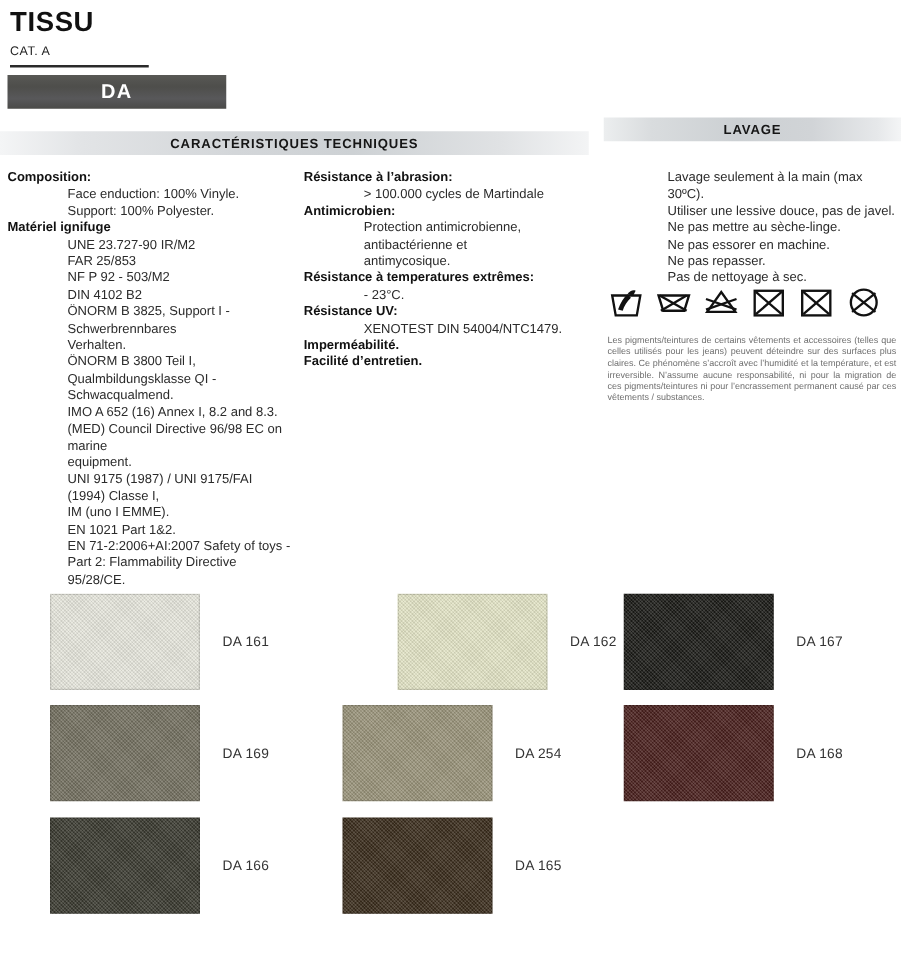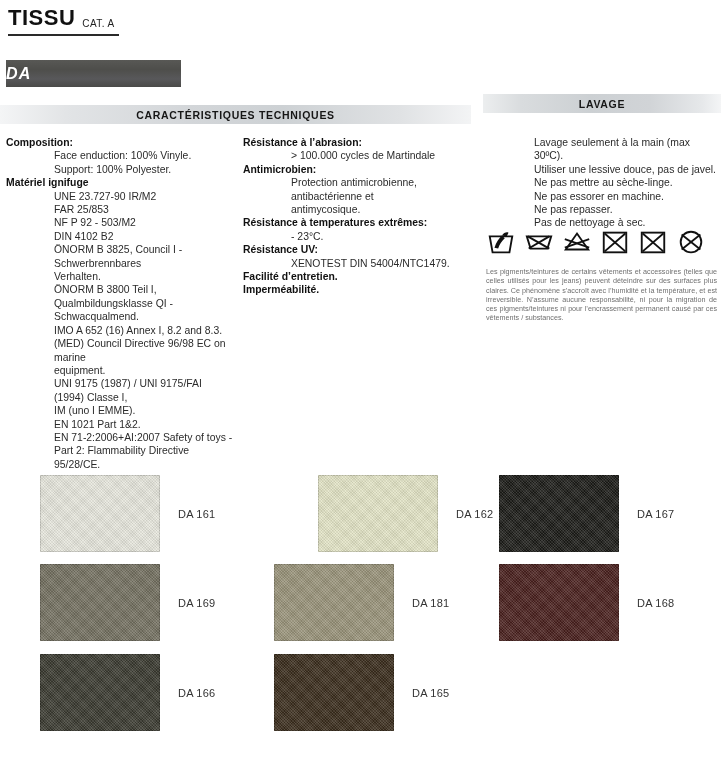--- a/index.html
+++ b/index.html
@@ -18,22 +18,23 @@
 
   
   #title-block {
     position: absolute;
     left: 8px;
     top: 6px;
     width: 250px;
   }
   #title-row {
     display: flex;
-    align-items: flex-end;
+    align-items: flex-start;
     gap: 7px;
+    flex-direction: column;
   }
   #doc-title {
     font-size: 22px;
     font-weight: 700;
     letter-spacing: 0.5px;
     color: #111;
     line-height: 1.05;
   }
   #doc-subtitle {
     font-size: 10px;
@@ -51,22 +52,21 @@
   
   #da-tab {
     position: absolute;
     left: 6px;
     top: 60px;
     width: 175px;
     height: 27px;
     background: linear-gradient(180deg, #585855 0%, #4e4e4b 35%, #58585a 70%, #4a4a48 100%);
     display: flex;
     align-items: center;
-    justify-content: flex-start;
-    font-style: italic;
+    justify-content: center;
   }
   #da-tab-label {
     color: #ffffff;
     font-size: 16px;
     font-weight: 700;
     letter-spacing: 1.2px;
   }
 
   
   .section-bar {
@@ -193,21 +193,21 @@
 
 <div class="col" id="col-left">
   <div class="lead">Composition:</div>
   <div class="body-line">Face enduction: 100% Vinyle.</div>
   <div class="body-line">Support: 100% Polyester.</div>
   <div class="lead">Matériel ignifuge</div>
   <div class="body-line">UNE 23.727-90 IR/M2</div>
   <div class="body-line">FAR 25/853</div>
   <div class="body-line">NF P 92 - 503/M2</div>
   <div class="body-line">DIN 4102 B2</div>
-  <div class="body-line">ÖNORM B 3825, Council I - Schwerbrennbares</div>
+  <div class="body-line">ÖNORM B 3825, Support I - Schwerbrennbares</div>
   <div class="body-line">Verhalten.</div>
   <div class="body-line">ÖNORM B 3800 Teil I, Qualmbildungsklasse QI -</div>
   <div class="body-line">Schwacqualmend.</div>
   <div class="body-line">IMO A 652 (16) Annex I, 8.2 and 8.3.</div>
   <div class="body-line">(MED) Council Directive 96/98 EC on marine</div>
   <div class="body-line">equipment.</div>
   <div class="body-line">UNI 9175 (1987) / UNI 9175/FAI (1994) Classe I,</div>
   <div class="body-line">IM (uno I EMME).</div>
   <div class="body-line">EN 1021 Part 1&amp;2.</div>
   <div class="body-line">EN 71-2:2006+AI:2007 Safety of toys -</div>
@@ -217,22 +217,22 @@
 <div class="col" id="col-mid">
   <div class="lead">Résistance à l’abrasion:</div>
   <div class="body-line">&gt; 100.000 cycles de Martindale</div>
   <div class="lead">Antimicrobien:</div>
   <div class="body-line">Protection antimicrobienne, antibactérienne et</div>
   <div class="body-line">antimycosique.</div>
   <div class="lead">Résistance à temperatures extrêmes:</div>
   <div class="body-line">- 23°C.</div>
   <div class="lead">Résistance UV:</div>
   <div class="body-line">XENOTEST DIN 54004/NTC1479.</div>
+  <div class="lead">Imperméabilité.</div>
   <div class="lead">Facilité d’entretien.</div>
-  <div class="lead">Imperméabilité.</div>
 </div>
 
 <div class="col" id="col-right">
   <div class="body-line">Lavage seulement à la main (max 30ºC).</div>
   <div class="body-line">Utiliser une lessive douce, pas de javel.</div>
   <div class="body-line">Ne pas mettre au sèche-linge.</div>
   <div class="body-line">Ne pas essorer en machine.</div>
   <div class="body-line">Ne pas repasser.</div>
   <div class="body-line">Pas de nettoyage à sec.</div>
 </div>
@@ -291,21 +291,21 @@
     <div class="swatch-cell" style="left: 499px; top: 5px;">
       <div class="swatch-chip" style="width: 120px; height: 77px; background-color: rgb(27, 27, 23);"></div>
       <div class="swatch-label">DA 167</div>
     </div>
     <div class="swatch-cell" style="left: 40px; top: 94px;">
       <div class="swatch-chip" style="width: 120px; height: 77px; background-color: rgb(115, 112, 96);"></div>
       <div class="swatch-label">DA 169</div>
     </div>
     <div class="swatch-cell" style="left: 274px; top: 94px;">
       <div class="swatch-chip" style="width: 120px; height: 77px; background-color: rgb(152, 146, 121);"></div>
-      <div class="swatch-label">DA 181</div>
+      <div class="swatch-label">DA 254</div>
     </div>
     <div class="swatch-cell" style="left: 499px; top: 94px;">
       <div class="swatch-chip" style="width: 120px; height: 77px; background-color: rgb(73, 32, 29);"></div>
       <div class="swatch-label">DA 168</div>
     </div>
     <div class="swatch-cell" style="left: 40px; top: 184px;">
       <div class="swatch-chip" style="width: 120px; height: 77px; background-color: rgb(58, 58, 48);"></div>
       <div class="swatch-label">DA 166</div>
     </div>
     <div class="swatch-cell" style="left: 274px; top: 184px;">

